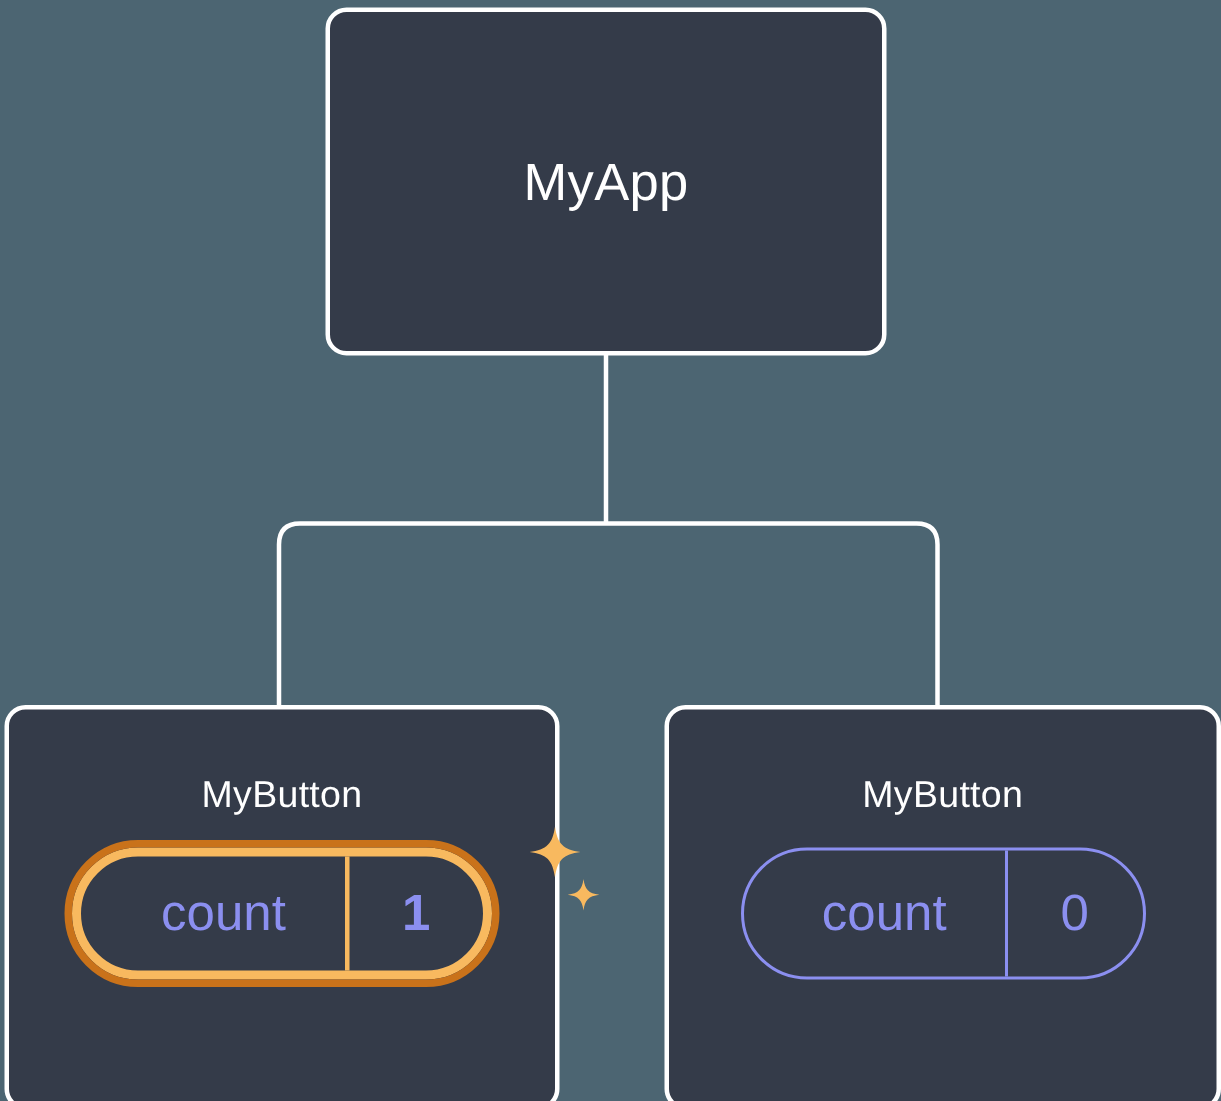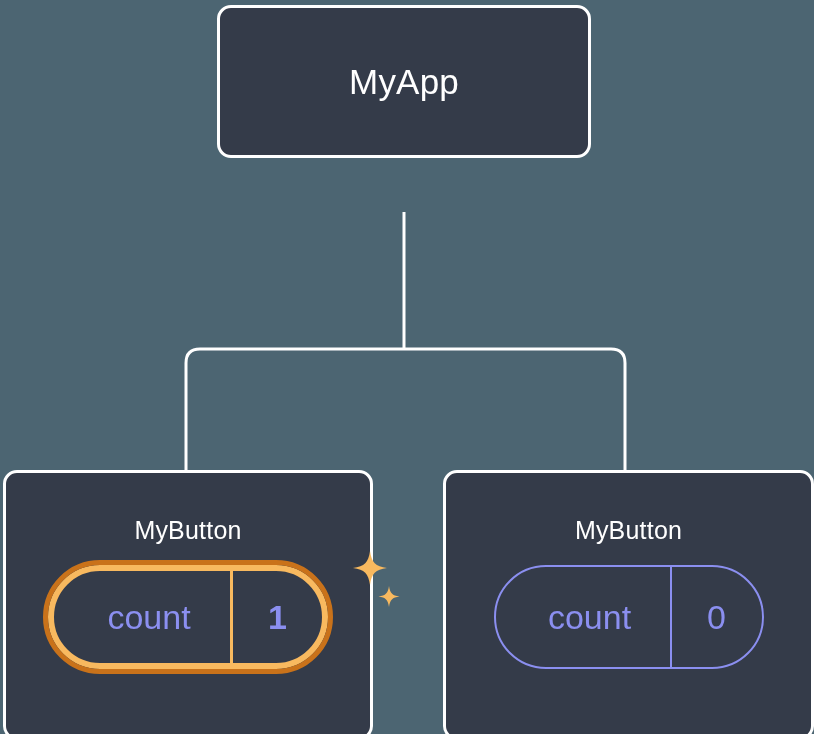--- a/index.html
+++ b/index.html
@@ -32,21 +32,21 @@
     border-radius: 14px;
     box-sizing: border-box;
     display: flex;
     flex-direction: column;
     align-items: center;
   }
   #node-myapp {
     left: 217px;
     top: 5px;
     width: 374px;
-    height: 153px;
+    height: 232px;
     justify-content: center;
   }
   #node-mybutton-left {
     left: 3px;
     top: 470px;
     width: 370px;
     height: 270px;
     justify-content: flex-start;
   }
   #node-mybutton-right {
@@ -74,21 +74,21 @@
     margin-top: 22px;
     display: flex;
     align-items: center;
   }
   .pill {
     position: relative;
     display: flex;
     align-items: stretch;
     box-sizing: border-box;
     border-radius: 999px;
-    height: 104px;
+    height: 88px;
   }
   .pill-highlight {
     width: 280px;
     border: 6px solid #f8b95f;
     outline: 5px solid #c9721a;
     outline-offset: 0px;
     background: #343b49;
   }
   .pill-plain {
     width: 270px;

